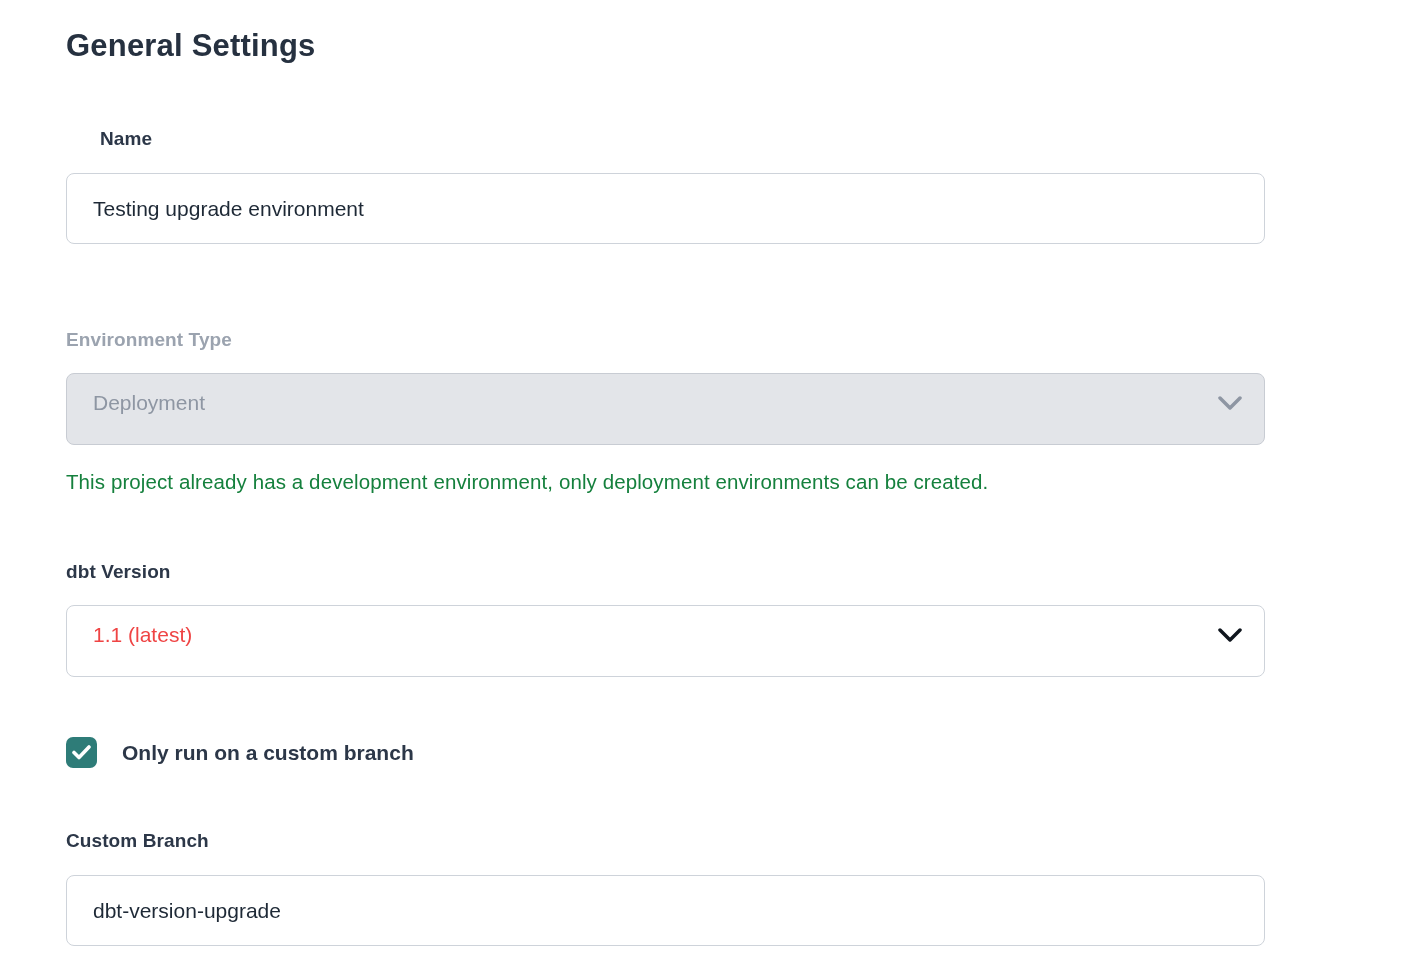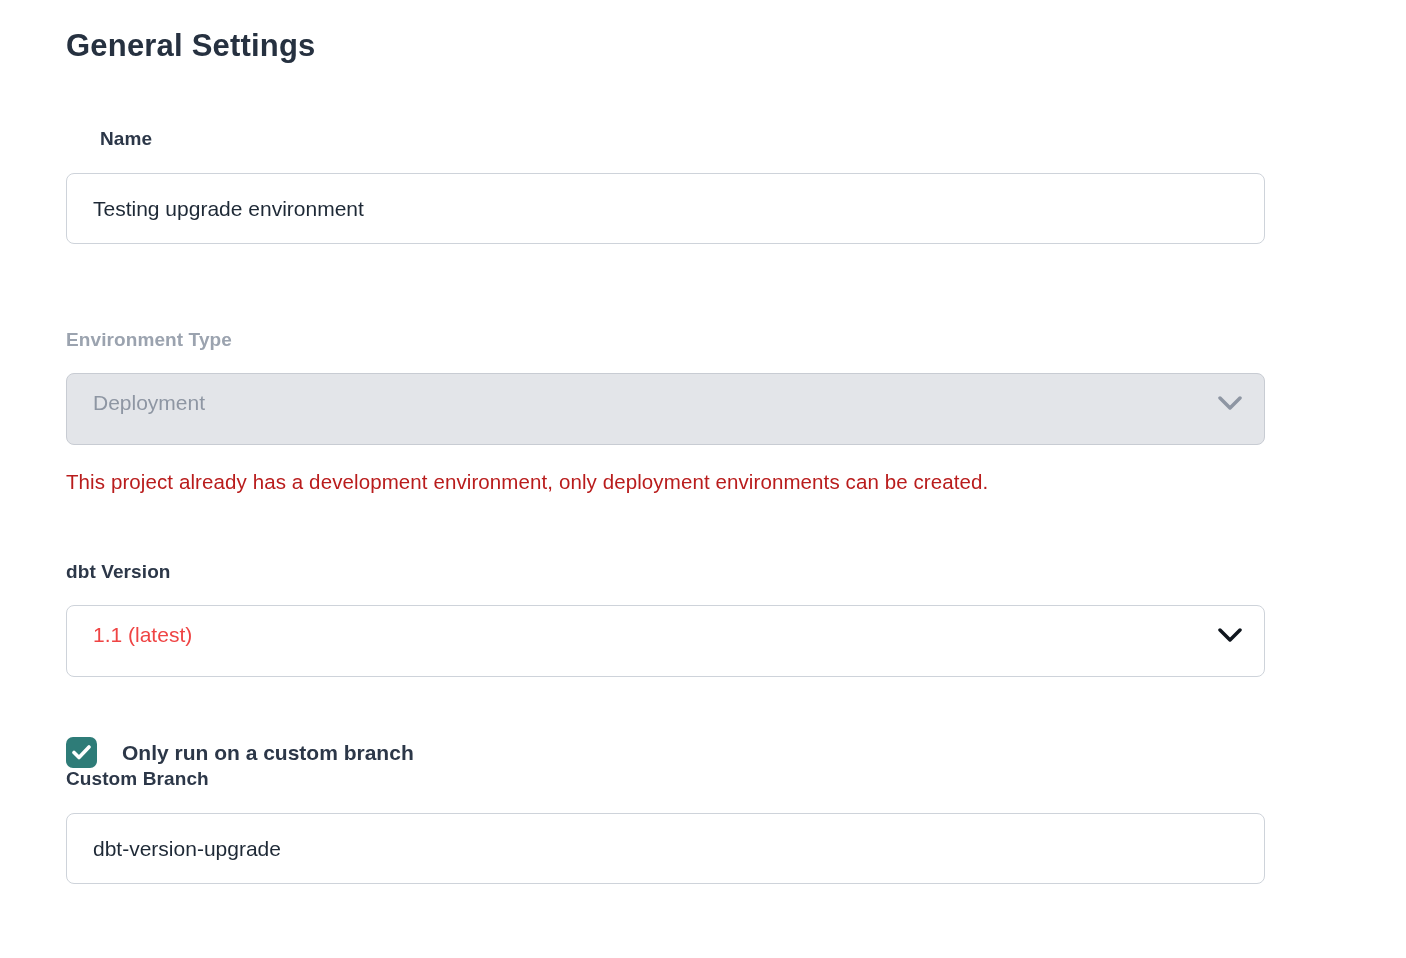--- a/index.html
+++ b/index.html
@@ -25,21 +25,21 @@
   .field-label {
     font-size: 19px;
     font-weight: 700;
     color: #2c3748;
     letter-spacing: 0.1px;
   }
   .field-label.muted { color: #9ba3af; }
   .label-name      { margin-top: 64px; margin-left: 34px; }
   .label-env       { margin-top: 85px; }
   .label-dbt       { margin-top: 67px; }
-  .label-branch    { }
+  .label-branch    { margin-top: 62px; }
 
   .text-input {
     display: block;
     width: 100%;
     height: 71px;
     margin-top: 23px;
     padding: 11px 26px;
     font-family: "Liberation Sans", sans-serif;
     font-size: 21px;
     color: #1e2936;
@@ -72,21 +72,21 @@
   .select.enabled {
     background: #ffffff;
     border: 1px solid #ced3da;
   }
   .select.enabled .select-value { color: #ef4444; }
   .chevron { flex: 0 0 auto; display: block; }
 
   .help-text {
     margin-top: 25px;
     font-size: 20.5px;
-    color: #b91c1c;
+    color: #15803d;
     letter-spacing: 0.1px;
   }
 
   .checkbox-row {
     margin-top: 60px;
     display: flex;
     align-items: center;
     text-align: center;
   }
   .checkbox {

